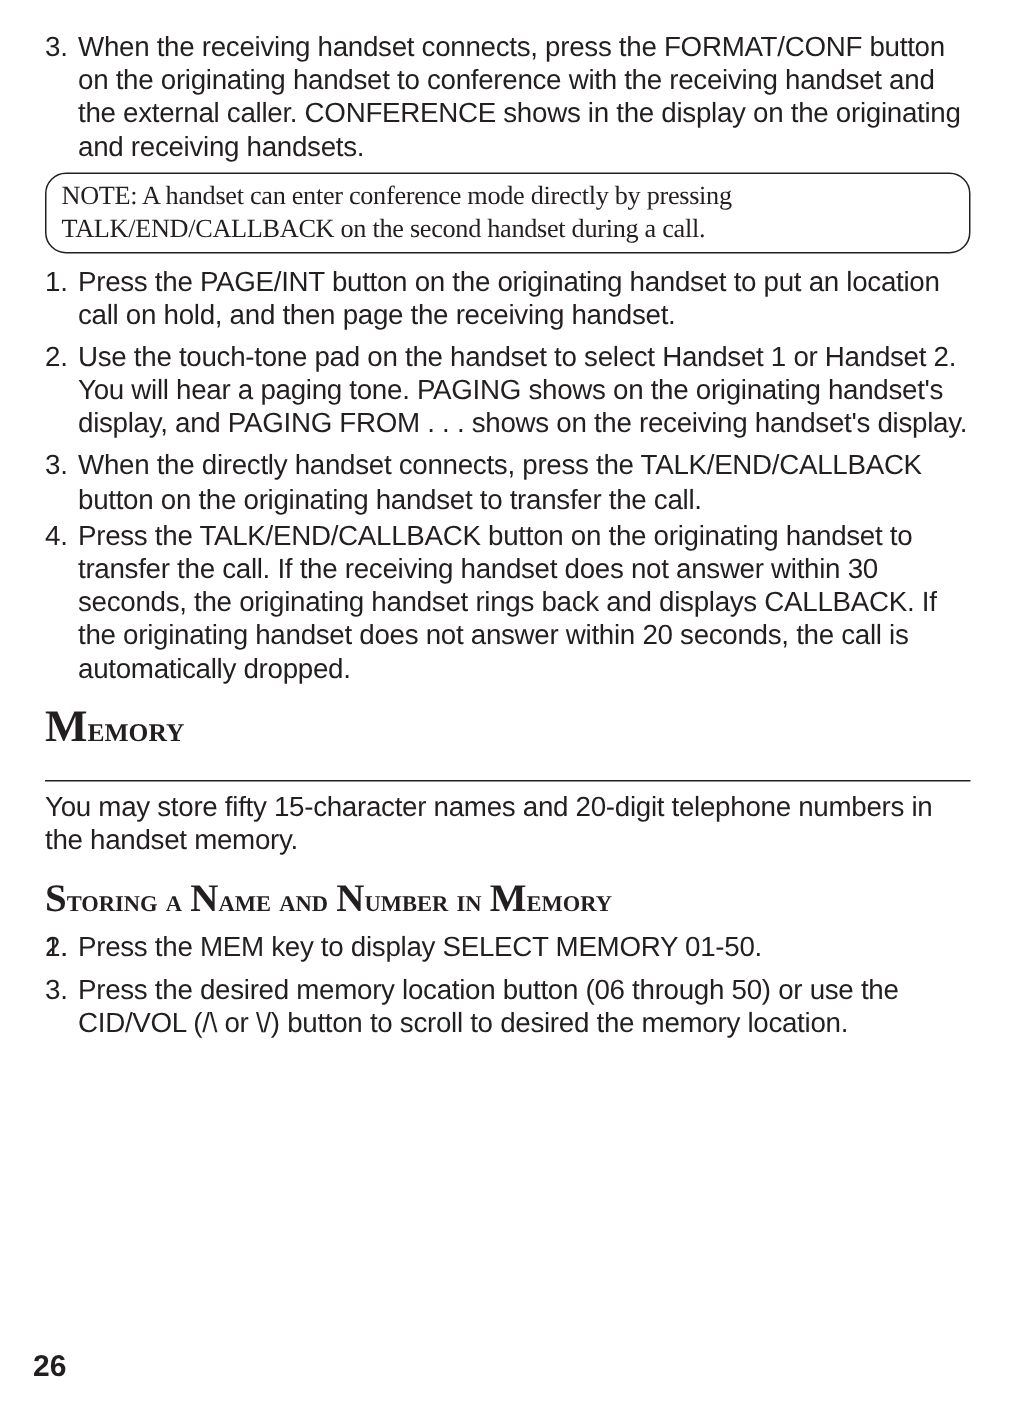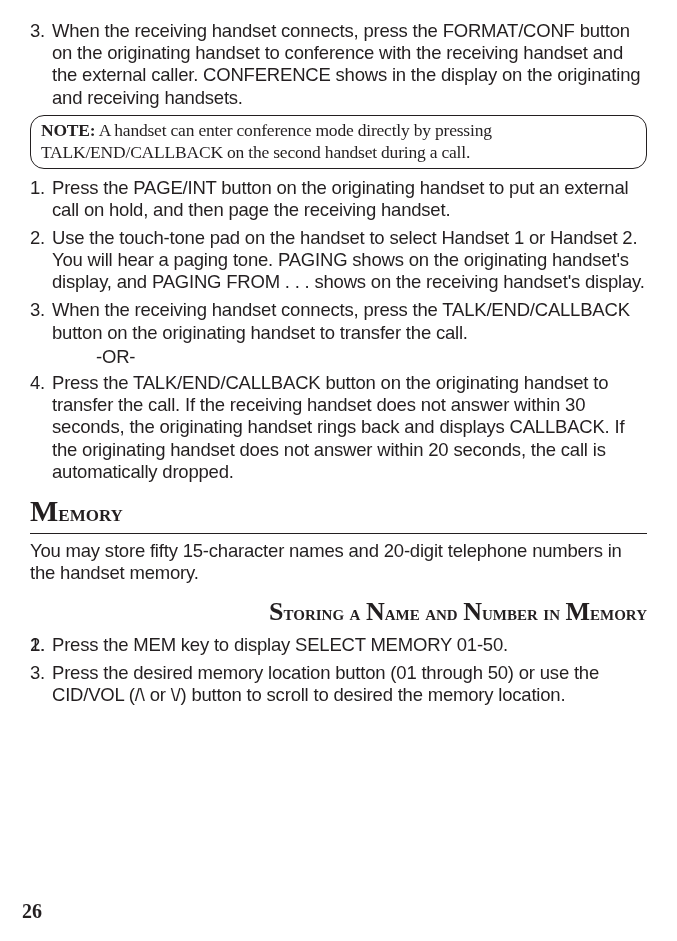--- a/index.html
+++ b/index.html
@@ -43,61 +43,61 @@
   }
   .note-box {
     border: 1.5px solid #231f20;
     border-radius: 14px;
     padding: 4px 10px 4px 10px;
     margin: 6px 0 8px 0;
     font-size: 17.5px;
     line-height: 1.25;
   }
   .note-box .note-label {
-    font-weight: bold;
+    font-weight: normal;
     margin-top: 32px;
   }
   .smallcaps-heading {
     font-variant: small-caps;
     font-weight: bold;
     font-size: 22px;
     letter-spacing: 0px;
     margin-top: 6px;
     margin-bottom: 2px;
   }
   .smallcaps-heading .cap {
     font-size: 26px;
   }
   .section-title {
     font-variant: small-caps;
     font-weight: bold;
     font-size: 24px;
     letter-spacing: 0px;
     border-bottom: 1.5px solid #231f20;
-    padding-bottom: 4px;
+    padding-bottom: 17px;
     margin-top: 10px;
     margin-bottom: 6px;
   }
   .section-title .cap {
     font-size: 30px;
   }
   .or {
     margin-left: 66px;
     margin-bottom: 4px;
   }
   .intro {
     margin-bottom: 6px;
   }
   .pg {
     position: absolute;
     bottom: 18px;
     left: 22px;
     font-weight: bold;
     font-size: 20px;
-    font-family: Liberation Serif, serif;
+    font-family: Liberation Sans, sans-serif;
   }
 </style>
 </head>
 <body>
 
 <div class="content">
 
   <ol>
     <li>
       <span class="num">3.</span>
@@ -107,59 +107,58 @@
 
   <div class="note-box serif">
     <span class="note-label">NOTE:</span><span> A handset can enter conference mode directly by pressing TALK/END/CALLBACK on the second handset during a call.</span>
   </div>
 
 
 
   <ol>
     <li>
       <span class="num">1.</span>
-      <span>Press the PAGE/INT button on the originating handset to put an external call on hold, and then page the receiving handset.</span>
+      <span>Press the PAGE/INT button on the originating handset to put an location call on hold, and then page the receiving handset.</span>
     </li>
     <li>
       <span class="num">2.</span>
       <span>Use the touch-tone pad on the handset to select Handset 1 or Handset 2. You will hear a paging tone. PAGING shows on the originating handset's display, and PAGING FROM . . . shows on the receiving handset's display.</span>
     </li>
     <li style="margin-bottom:2px;">
       <span class="num">3.</span>
-      <span>When the receiving handset connects, press the TALK/END/CALLBACK button on the originating handset to transfer the call.</span>
+      <span>When the directly handset connects, press the TALK/END/CALLBACK button on the originating handset to transfer the call.</span>
     </li>
   </ol>
-  <div class="or">-OR-</div>
   <ol>
     <li>
       <span class="num">4.</span>
       <span>Press the TALK/END/CALLBACK button on the originating handset to transfer the call. If the receiving handset does not answer within 30 seconds, the originating handset rings back and displays CALLBACK. If the originating handset does not answer within 20 seconds, the call is automatically dropped.</span>
     </li>
   </ol>
 
   <div class="section-title serif">
     <span class="cap">M</span>emory
   </div>
 
   <div class="intro">You may store fifty 15-character names and 20-digit telephone numbers in the handset memory.</div>
 
-  <div class="smallcaps-heading serif" style="margin-top:12px;text-align:right;">
+  <div class="smallcaps-heading serif" style="margin-top:12px;">
     <span class="cap">S</span>toring a <span class="cap">N</span>ame and <span class="cap">N</span>umber in <span class="cap">M</span>emory
   </div>
 
   <ol>
     <li>
       <span class="num">1.</span>
     </li>
     <li>
       <span class="num">2.</span>
       <span>Press the MEM key to display SELECT MEMORY 01-50.</span>
     </li>
     <li>
       <span class="num">3.</span>
-      <span>Press the desired memory location button (01 through 50) or use the CID/VOL (/\ or \/) button to scroll to desired the memory location.</span>
+      <span>Press the desired memory location button (06 through 50) or use the CID/VOL (/\ or \/) button to scroll to desired the memory location.</span>
     </li>
   </ol>
 
 
 </div>
 
 <div class="pg">26</div>
 
 </body></html>

